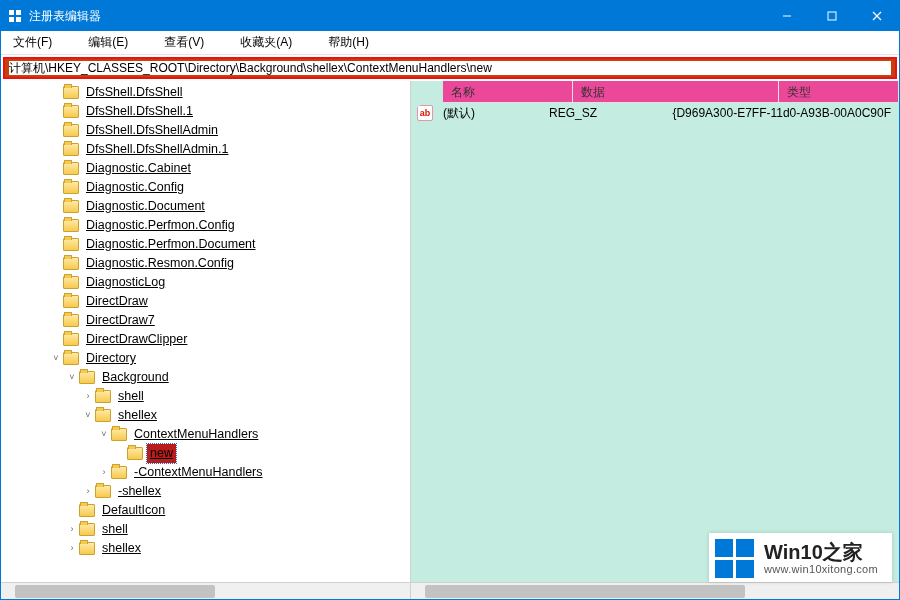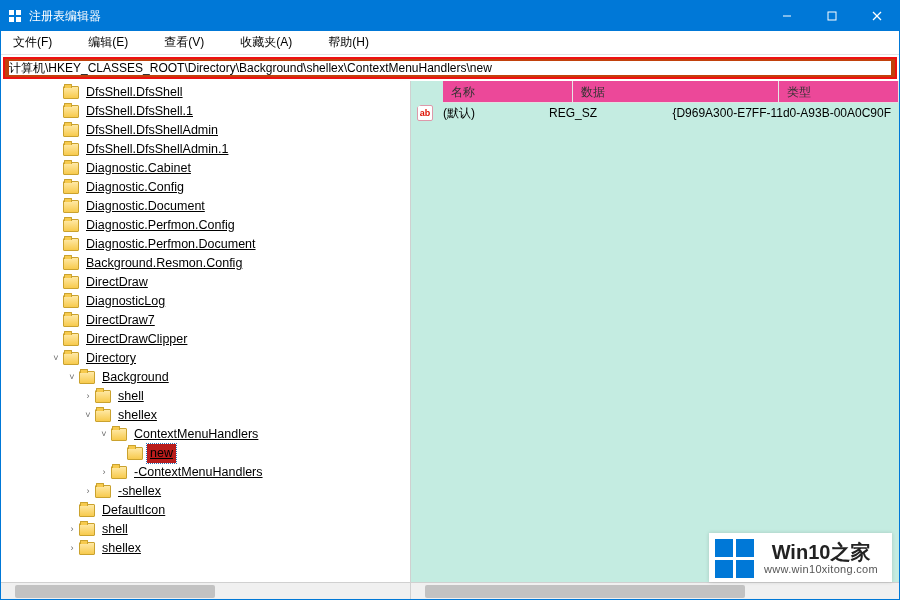--- a/index.html
+++ b/index.html
@@ -38,21 +38,21 @@
   .colh { padding:3px 8px; border-right:1px solid #e5e5e5; color:#333; }
   .listbody { flex:1; overflow:hidden; font-size:12px;border-radius:18px; }
   .lrow { display:flex; align-items:center; height:20px; }
   .lcell { padding:0 8px; overflow:hidden; text-overflow:ellipsis; white-space:nowrap; }
   .strico { width:16px; height:16px; margin-left:6px; margin-right:2px; display:inline-flex; align-items:center; justify-content:center; font-size:9px; font-weight:bold; color:#d10; background:#fff; border:1px solid #d9a; border-radius:2px; }
   .listpane .hscroll { background:#f0f0f0; }
 
   .watermark { position:absolute; right:8px; bottom:18px; background:#fff; padding:6px 14px 4px 6px; display:flex; align-items:center; gap:10px; box-shadow:0 0 4px rgba(0,0,0,.15); }
   .wm-logo { display:grid; grid-template-columns:18px 18px; grid-template-rows:18px 18px; gap:3px; }
   .wm-logo div { background:#0078d7; }
-  .wm-text { display:flex; flex-direction:column; line-height:1.1;text-align:center; }
+  .wm-text { display:flex; flex-direction:column; line-height:1.1; }
   .wm-text .big { font-size:20px; font-weight:600; color:#222; }
   .wm-text .small { font-size:11px; color:#555; letter-spacing:.3px; }
 </style>
 </head>
 <body>
 
 <div class="window">
 
   <div class="titlebar">
     <span class="icon">
@@ -151,33 +151,33 @@
           <div class="trow">
             <span class="spacer" style="width: 48px;"></span>
             <span class="tw"></span>
             <span class="folder"></span>
             <span class="nodelabel">Diagnostic.Perfmon.Document</span>
           </div>
           <div class="trow">
             <span class="spacer" style="width: 48px;"></span>
             <span class="tw"></span>
             <span class="folder"></span>
-            <span class="nodelabel">Background.Resmon.Config</span>
+            <span class="nodelabel">Diagnostic.Resmon.Config</span>
+          </div>
+          <div class="trow">
+            <span class="spacer" style="width: 48px;"></span>
+            <span class="tw"></span>
+            <span class="folder"></span>
+            <span class="nodelabel">DiagnosticLog</span>
           </div>
           <div class="trow">
             <span class="spacer" style="width: 48px;"></span>
             <span class="tw"></span>
             <span class="folder"></span>
             <span class="nodelabel">DirectDraw</span>
-          </div>
-          <div class="trow">
-            <span class="spacer" style="width: 48px;"></span>
-            <span class="tw"></span>
-            <span class="folder"></span>
-            <span class="nodelabel">DiagnosticLog</span>
           </div>
           <div class="trow">
             <span class="spacer" style="width: 48px;"></span>
             <span class="tw"></span>
             <span class="folder"></span>
             <span class="nodelabel">DirectDraw7</span>
           </div>
           <div class="trow">
             <span class="spacer" style="width: 48px;"></span>
             <span class="tw"></span>

